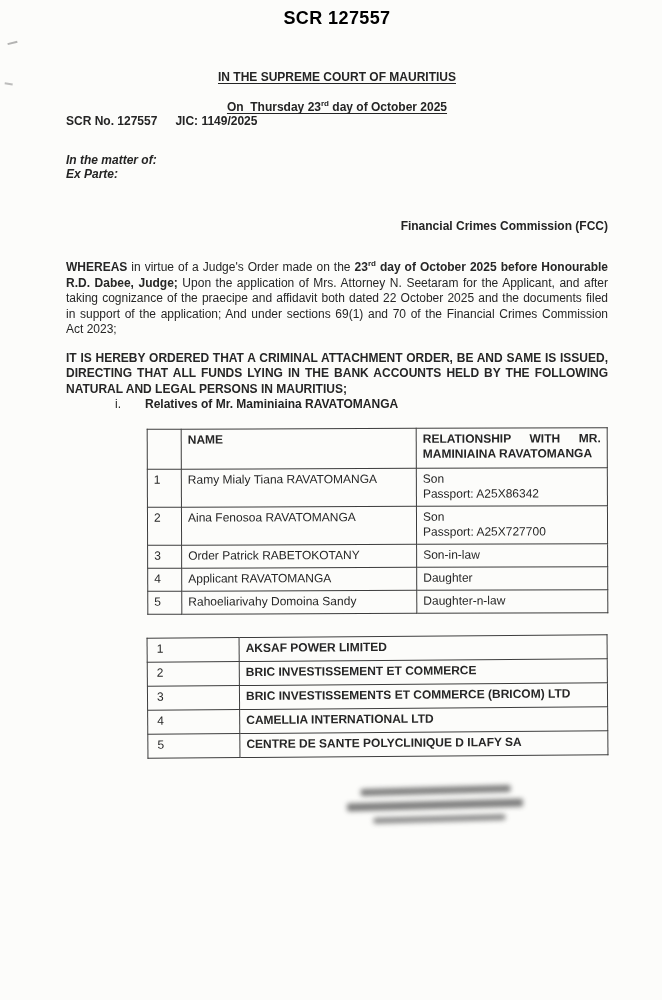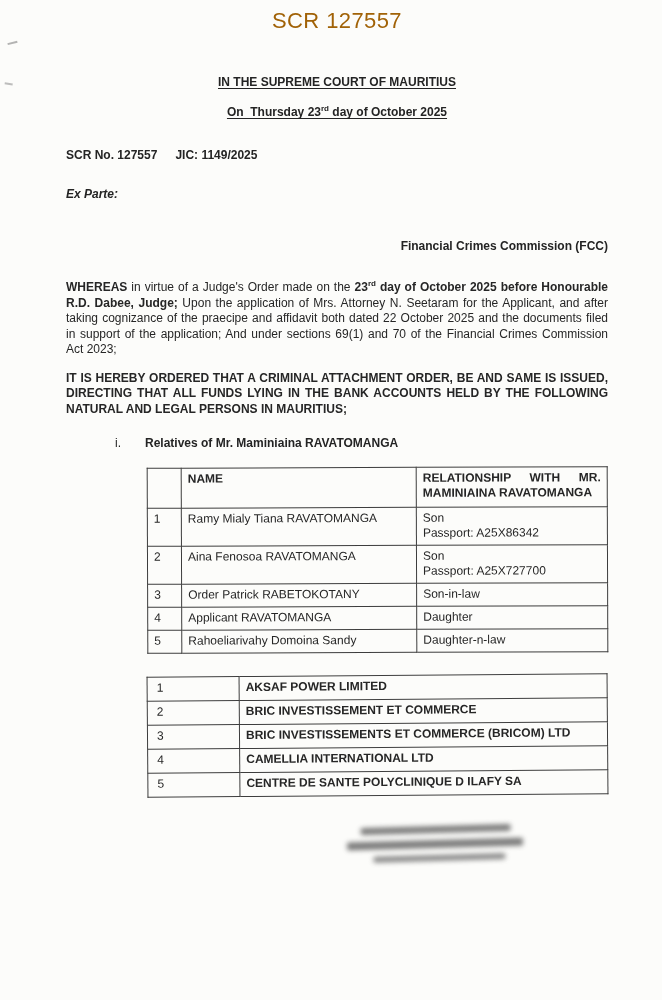--- a/index.html
+++ b/index.html
@@ -20,40 +20,40 @@
   
   .artifact { position: absolute; opacity: .55; }
   .art1 { top: 38px; left: 7px; width: 10px; height: 4px; border-bottom: 2px solid #777; transform: rotate(-14deg); }
   .art2 { top: 79px; left: 5px; width: 8px; height: 4px; border-bottom: 2px solid #888; transform: rotate(9deg); }
 
   .b { font-weight: bold; }
   .u { text-decoration: underline; text-underline-offset: 2px; text-decoration-thickness: 1px; }
   .center { text-align: center; }
   sup { font-size: 8px; vertical-align: super; line-height: 0; }
 
-  .case-ref { margin: 2px 0 0 0; text-align: center; font-size: 22px; font-weight: 400; letter-spacing: .4px; color: #a16207; }
+  .case-ref { margin: 2px 0 0 0; text-align: center; font-size: 18px; font-weight: 700; letter-spacing: .4px; color: #000000; }
 
   .court-title { margin-top: 41px; }
   .date-line   { margin-top: 16px; }
   .date-line .u { white-space: pre; }
 
-  .case-nums { margin-top: 29px; font-weight: bold; }
+  .case-nums { font-weight: bold; }
   .case-nums .jic { margin-left: 18px; }
 
   .matter-block { margin-top: 25px; line-height: 14px; font-weight: bold; font-style: italic; }
 
   .party { margin-top: 38px; font-weight: bold; text-align: right; }
 
   .applicant-line { margin-top: 51px; text-align: right; }
 
   .para { margin: 0; text-align: justify; line-height: 15.5px; color: #262626; }
   .whereas { margin-top: 27px; }
   .order   { margin-top: 13px; font-weight: bold; }
 
-  .section-head { margin-top: 19px; }
+  .section-head { }
   .section-head .numeral { display: inline-block; margin-left: 49px; width: 30px; }
   .section-head .heading { font-weight: bold; }
   .section-ii { margin-top: 31px; }
   .section-ii .numeral { margin-left: 46px; width: 33px; }
   .section-ii .heading { text-decoration: underline; text-underline-offset: 2px; }
 
   table.tbl { border-collapse: collapse; margin-left: 81px; width: 461px; table-layout: fixed; }
   .tbl th, .tbl td {
     border: 1px solid #3d3d3d;
     padding: 3px 6px 4px 6px;
@@ -101,20 +101,21 @@
 
   <div class="center date-line">
     <span class="b u"><span>On  Thursday 23</span><sup>rd</sup><span> day of October 2025</span></span>
   </div>
 
   <div class="case-nums">
     <span>SCR No. 127557</span><span class="jic">JIC: 1149/2025</span>
   </div>
 
   <div class="matter-block">
+    <div>In the matter of:</div>
     <div>Ex Parte:</div>
   </div>
 
   <div class="center party">Financial Crimes Commission (FCC)</div>
 
 
   <p class="para whereas"><b>WHEREAS</b><span> in virtue of a Judge's Order made on the </span><b><span>23</span><sup>rd</sup><span> day of October 2025 before Honourable R.D. Dabee, Judge;</span></b><span> Upon the application of Mrs. Attorney N. Seetaram for the Applicant, and after taking cognizance of the praecipe and affidavit both dated 22 October 2025 and the documents filed in support of the application; And under sections 69(1) and 70 of the Financial Crimes Commission Act 2023;</span></p>
 
   <p class="para order">IT IS HEREBY ORDERED THAT A CRIMINAL ATTACHMENT ORDER, BE AND SAME IS ISSUED, DIRECTING THAT ALL FUNDS LYING IN THE BANK ACCOUNTS HELD BY THE FOLLOWING NATURAL AND LEGAL PERSONS IN MAURITIUS;</p>
 

